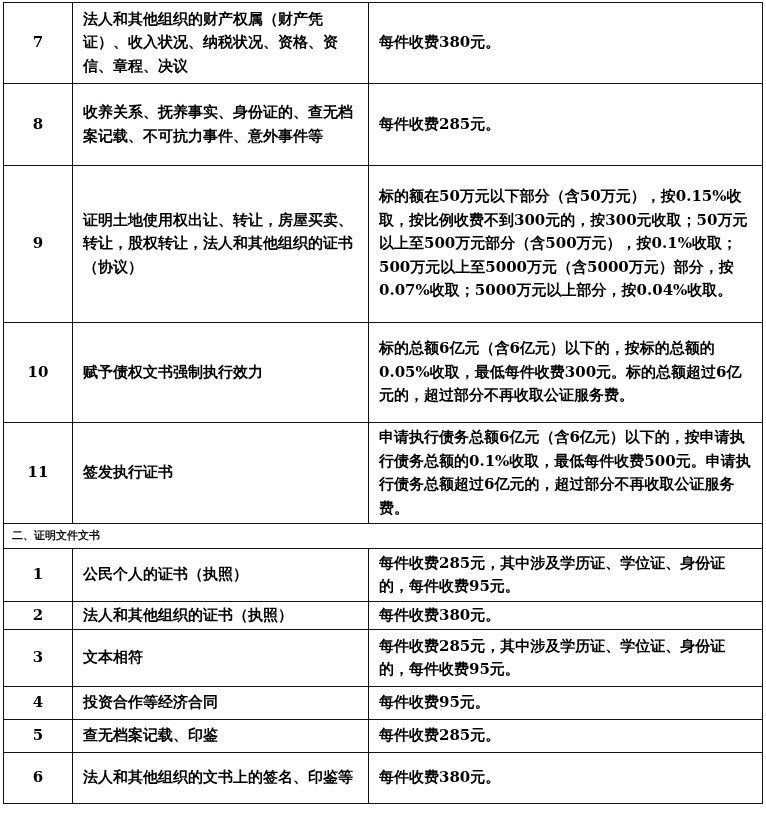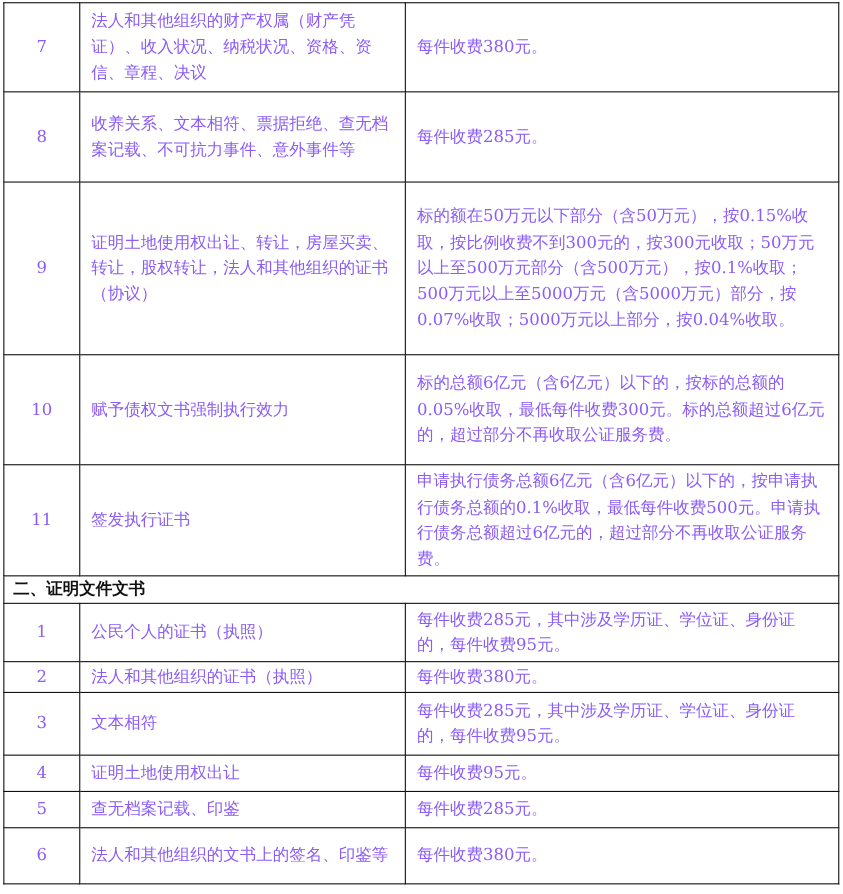--- a/index.html
+++ b/index.html
@@ -1,45 +1,45 @@
 <!DOCTYPE html>
 <html><head>
 <meta charset="utf-8">
 <style>
   html, body { margin: 0; padding: 0; background: #ffffff; }
   body { width: 766px; height: 813px; overflow: hidden; position: relative;
          font-family: "DejaVu Serif", "Liberation Serif", serif; color: #222; }
   table.fees { position: absolute; left: 3px; top: 2px; width: 759px;
                border-collapse: collapse; table-layout: fixed; }
   table.fees td { border: 1.5px solid #111; vertical-align: middle;
-                  font-size: 15px; line-height: 23.5px; padding: 0 10px; color: #8b5cf6; }
+                  font-size: 15px; line-height: 23.5px; padding: 0 10px; color: #000000; font-weight: bold; }
   td.num { text-align: center; padding: 0; }
   td.item { padding-left: 10px; padding-right: 8px; }
   td.fee { padding-left: 6px; padding-right: 4px; }
-  tr.section td { font-weight: bold; font-size: 15px; color: #111; padding-left: 8px; }
+  tr.section td { font-weight: bold; font-size: 11px; color: #111; padding-left: 8px; }
   .thick-top td { border-top-width: 2.5px; }
 </style>
 </head>
 <body>
 
 <table class="fees">
   <colgroup>
     <col style="width:69px">
     <col style="width:296px">
     <col style="width:394px">
   </colgroup>
   <tbody>
     <tr style="height:81px">
       <td class="num">7</td>
       <td class="item">法人和其他组织的财产权属（财产凭证）、收入状况、纳税状况、资格、资信、章程、决议</td>
       <td class="fee">每件收费380元。</td>
     </tr>
     <tr style="height:82px">
       <td class="num">8</td>
-      <td class="item">收养关系、文本相符、票据拒绝、查无档案记载、不可抗力事件、意外事件等</td>
+      <td class="item">收养关系、抚养事实、身份证的、查无档案记载、不可抗力事件、意外事件等</td>
       <td class="fee">每件收费285元。</td>
     </tr>
     <tr class="thick-top" style="height:157px">
       <td class="num">9</td>
       <td class="item">证明土地使用权出让、转让，房屋买卖、转让，股权转让，法人和其他组织的证书（协议）</td>
       <td class="fee">标的额在50万元以下部分（含50万元），按0.15%收取，按比例收费不到300元的，按300元收取；50万元以上至500万元部分（含500万元），按0.1%收取；500万元以上至5000万元（含5000万元）部分，按0.07%收取；5000万元以上部分，按0.04%收取。</td>
     </tr>
     <tr class="thick-top" style="height:100px">
       <td class="num">10</td>
       <td class="item">赋予债权文书强制执行效力</td>
@@ -63,21 +63,21 @@
       <td class="item">法人和其他组织的证书（执照）</td>
       <td class="fee">每件收费380元。</td>
     </tr>
     <tr class="thick-top" style="height:57px">
       <td class="num">3</td>
       <td class="item">文本相符</td>
       <td class="fee">每件收费285元，其中涉及学历证、学位证、身份证的，每件收费95元。</td>
     </tr>
     <tr style="height:33px">
       <td class="num">4</td>
-      <td class="item">证明土地使用权出让</td>
+      <td class="item">投资合作等经济合同</td>
       <td class="fee">每件收费95元。</td>
     </tr>
     <tr style="height:33px">
       <td class="num">5</td>
       <td class="item">查无档案记载、印鉴</td>
       <td class="fee">每件收费285元。</td>
     </tr>
     <tr style="height:51px">
       <td class="num">6</td>
       <td class="item">法人和其他组织的文书上的签名、印鉴等</td>

